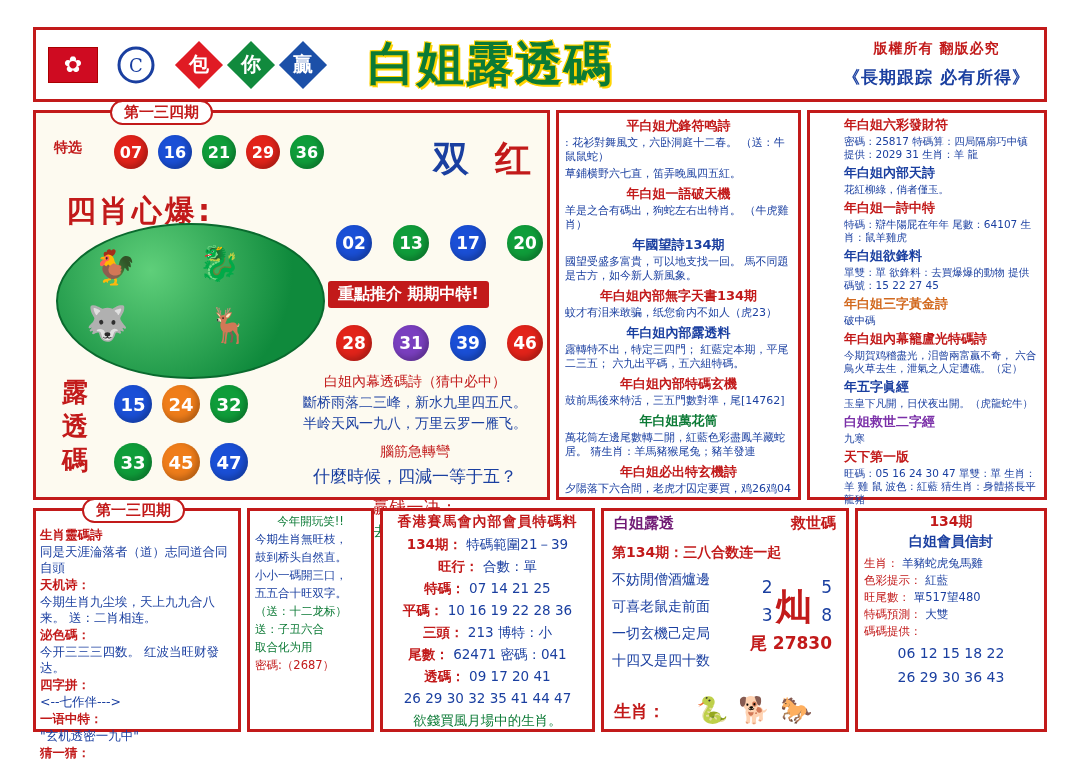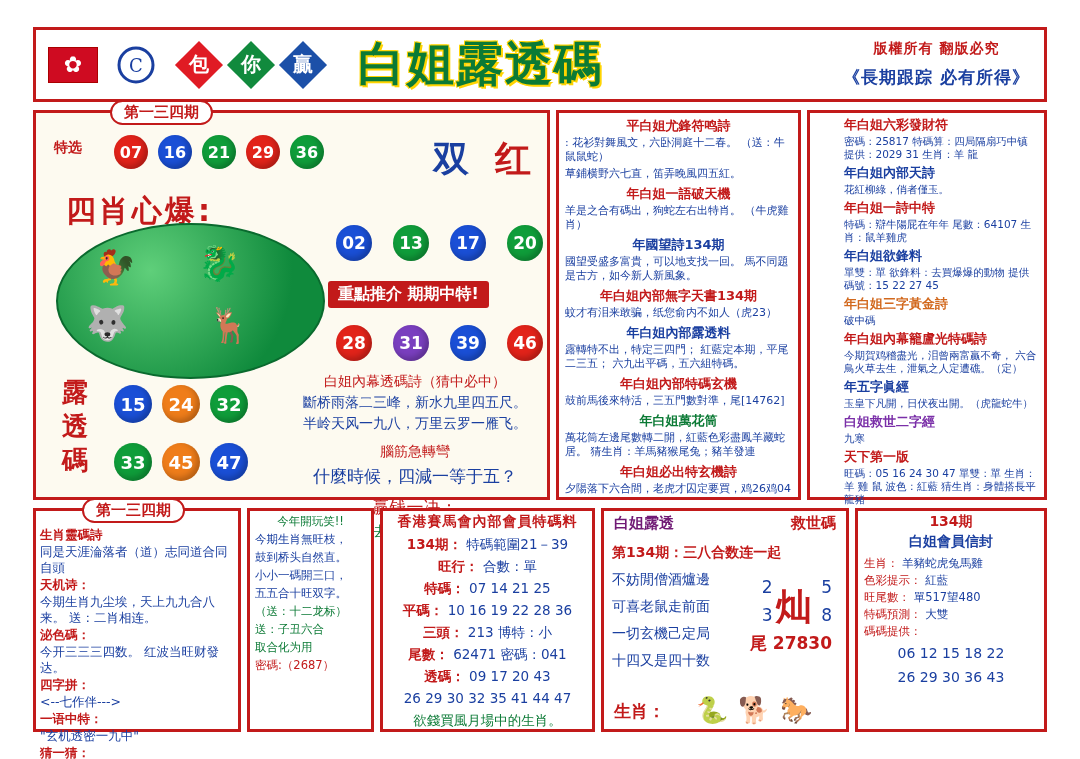--- a/index.html
+++ b/index.html
@@ -25,21 +25,21 @@
   .dia{width:46px;height:40px;position:relative;}
   .dia i{position:absolute;left:50%;top:50%;width:34px;height:34px;
          transform:translate(-50%,-50%) rotate(45deg);display:block;}
   .dia span{position:absolute;left:0;top:0;width:100%;height:100%;
             display:flex;align-items:center;justify-content:center;
             font-size:20px;font-weight:bold;color:#fff;font-style:normal;
             font-family:"DejaVu Sans",sans-serif;}
   .d-red i{background:#e01b24;}
   .d-green i{background:#118a3d;}
   .d-blue i{background:#1c50a8;}
-  .main-title{font-size:47px;font-weight:bold;color:#0b7a35;margin-left:32px;
+  .main-title{font-size:47px;font-weight:bold;color:#0b7a35;margin-left:42px;
               letter-spacing:2px;
               text-shadow:2px 2px 0 #ffd400, -1px -1px 0 #ffd400,
                           1px -1px 0 #ffd400, -1px 1px 0 #ffd400;}
   .hdr-right{margin-left:auto;margin-right:14px;text-align:center;}
   .hdr-right .r1{color:#c21a1a;font-size:14px;font-weight:bold;letter-spacing:1px;}
   .hdr-right .r2{color:#1a3fa0;font-size:17px;font-weight:bold;margin-top:8px;letter-spacing:1px;}
 
   
   .box{position:absolute;box-sizing:border-box;background:#fff;}
   .b-red{border:3px solid #c21a1a;}
@@ -337,21 +337,21 @@
     <div class="l">
       <b>三頭：</b>
       <span>213 博特：小</span>
     </div>
     <div class="l">
       <b>尾數：</b>
       <span>62471 密碼：041</span>
     </div>
     <div class="l">
       <b>透碼：</b>
-      <span>09 17 20 43</span>
+      <span>09 17 20 41</span>
     </div>
     <div class="l">26 29 30 32 35 41 44 47</div>
     <div class="l" style="color:#0b7a35">欲錢買風月場中的生肖。</div>
   </div>
 
   <div class="box b-red" id="bm3">
     <div class="hdr">
       <span style="color:#701a75">白姐露透</span>
       <span style="color:#c21a1a">救世碼</span>
     </div>

